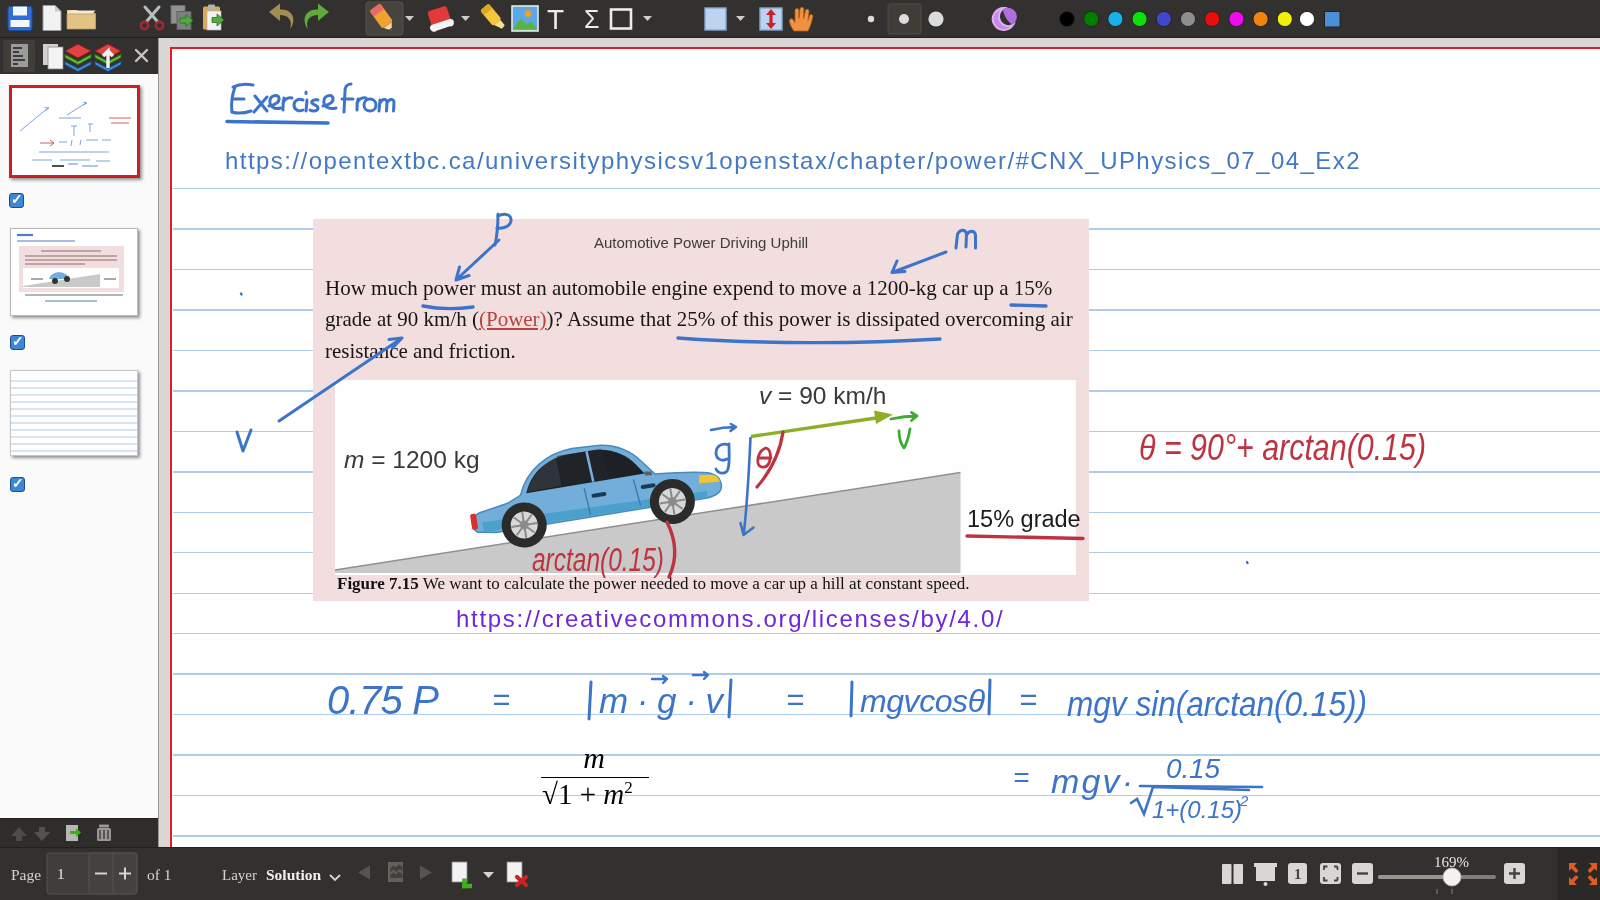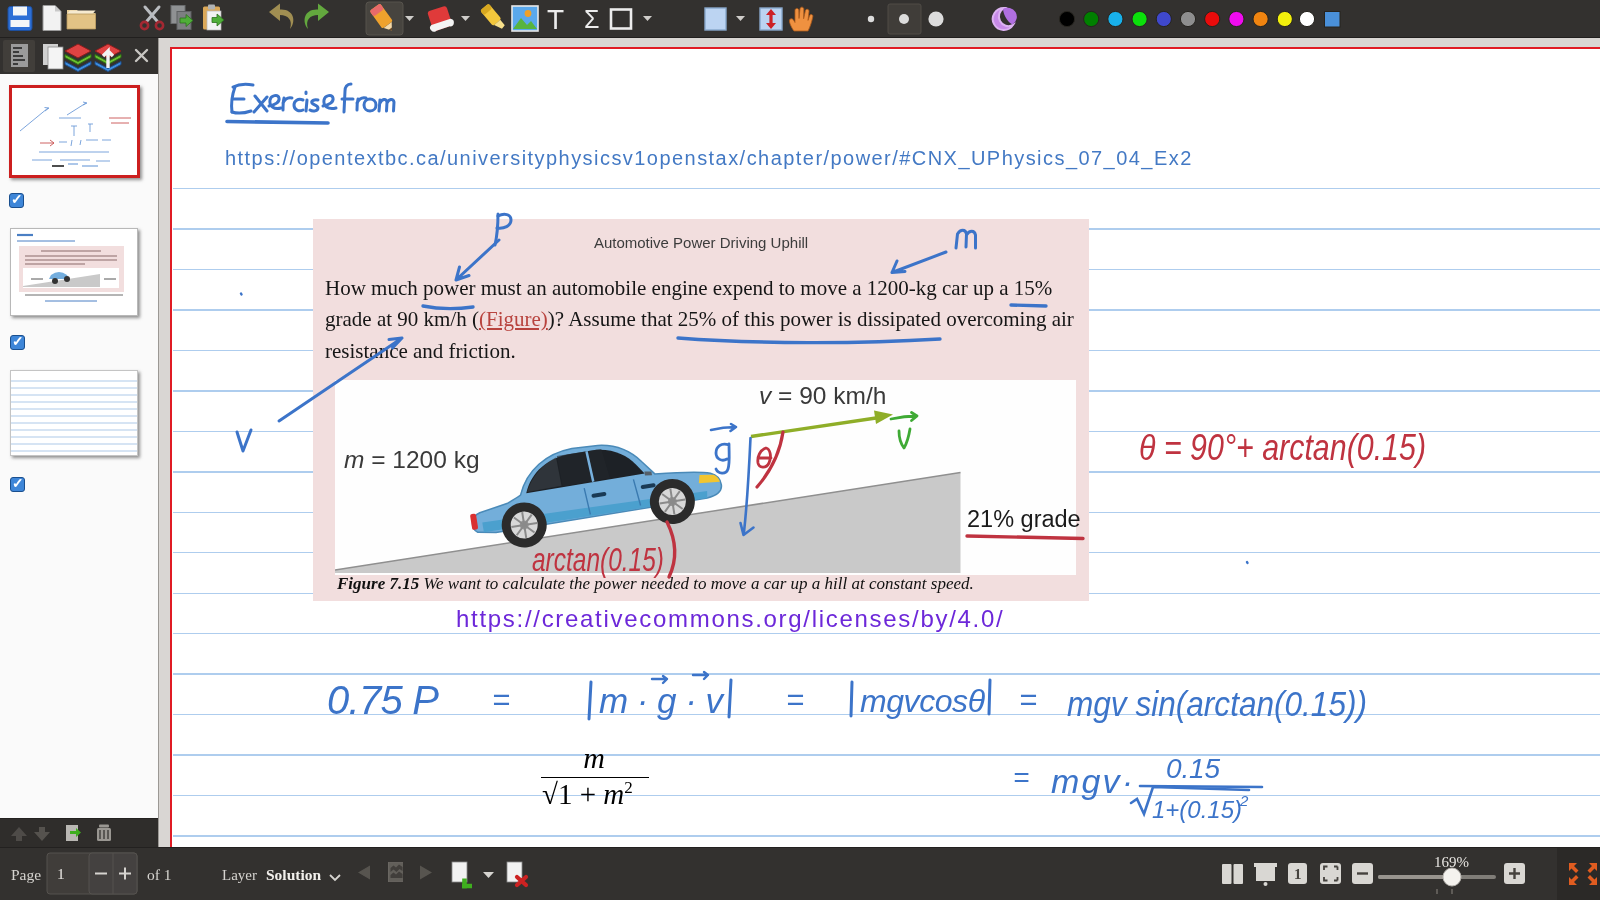--- a/index.html
+++ b/index.html
@@ -14,32 +14,32 @@
 #pink{position:absolute;left:313px;top:219px;width:776px;height:382px;background:#f2dede;}
 #whitebox{position:absolute;left:22px;top:161px;width:741px;height:195px;background:#fefefe;}
 .ser{font-family:"Liberation Serif",serif;}
 </style>
 </head>
 <body>
 <div id="page"></div>
 <div id="rules"></div>
 <div id="pink">
   <div class="abs" style="left:0;top:15px;width:776px;text-align:center;font-size:15px;color:#3c3c3c;">Automotive Power Driving Uphill</div>
-  <div class="abs ser" style="left:12px;top:54px;width:765px;font-size:21px;line-height:31.4px;color:#161616;white-space:nowrap;">How much power must an automobile engine expend to move a 1200-kg car up a 15%<br>grade at 90 km/h (<span style="color:#b8433e;text-decoration:underline;">(Figure)</span>)? Assume that 25% of this power is dissipated overcoming air<br>resistance and friction.</div>
+  <div class="abs ser" style="left:12px;top:54px;width:765px;font-size:21px;line-height:31.4px;color:#161616;white-space:nowrap;">How much power must an automobile engine expend to move a 1200-kg car up a 15%<br>grade at 90 km/h (<span style="color:#b8433e;text-decoration:underline;">(Power)</span>)? Assume that 25% of this power is dissipated overcoming air<br>resistance and friction.</div>
   <div id="whitebox"></div>
-  <div class="abs ser" style="left:24px;top:355px;font-size:17px;color:#111;font-style:italic;text-align:right;"><b>Figure 7.15</b> We want to calculate the power needed to move a car up a hill at constant speed.</div>
+  <div class="abs ser" style="left:24px;top:355px;font-size:17px;color:#111;text-align:right;"><b>Figure 7.15</b> We want to calculate the power needed to move a car up a hill at constant speed.</div>
 </div>
 <svg id="diagram" class="abs" style="left:335px;top:380px;" width="741" height="195" viewBox="0 0 741 195">
   <polygon points="0,190 625.5,92.5 625.5,193 0,193" fill="#c9c9c9"></polygon>
   <line x1="0" y1="190" x2="625.5" y2="92.5" stroke="#8f8f8f" stroke-width="1.5"></line>
 </svg>
 <div class="abs" style="left:344px;top:446px;font-size:24.5px;color:#3a3a3a;"><i>m</i> = 1200 kg</div>
 <div class="abs" style="left:759px;top:382px;font-size:24.5px;color:#3a3a3a;"><i>v</i> = 90 km/h</div>
-<div class="abs" style="left:967px;top:506px;font-size:23.5px;color:#1a1a1a;">21% grade</div>
-<div class="abs" style="left:225px;top:147px;font-size:20px;color:#4379c4;letter-spacing:1.45px;">https://opentextbc.ca/universityphysicsv1openstax/chapter/power/#CNX_UPhysics_07_04_Ex2</div>
+<div class="abs" style="left:967px;top:506px;font-size:23.5px;color:#1a1a1a;">15% grade</div>
+<div class="abs" style="left:225px;top:147px;font-size:24px;color:#4379c4;letter-spacing:1.45px;">https://opentextbc.ca/universityphysicsv1openstax/chapter/power/#CNX_UPhysics_07_04_Ex2</div>
 <div class="abs" style="left:456px;top:605px;font-size:24px;color:#6d28d9;letter-spacing:1.7px;">https://creativecommons.org/licenses/by/4.0/</div>
 
 <div class="abs ser" style="left:315px;top:751px;width:340px;height:64px;color:#000;">
  <span class="abs" style="left:226px;top:-10px;width:106px;text-align:center;font-size:30px;"><i>m</i></span>
  <span class="abs" style="left:226px;top:25.5px;width:108px;border-top:1.8px solid #000;"></span>
  <span class="abs" style="left:227px;top:27px;font-size:29px;">√<span style="border-top:1.6px solid #000;">1 + <i>m</i><sup style="font-size:17px;">2</sup></span></span>
 </div>
 
 <svg id="ink" class="abs" style="left:0;top:0;" width="1600" height="900" viewBox="0 0 1600 900" fill="none">
 

